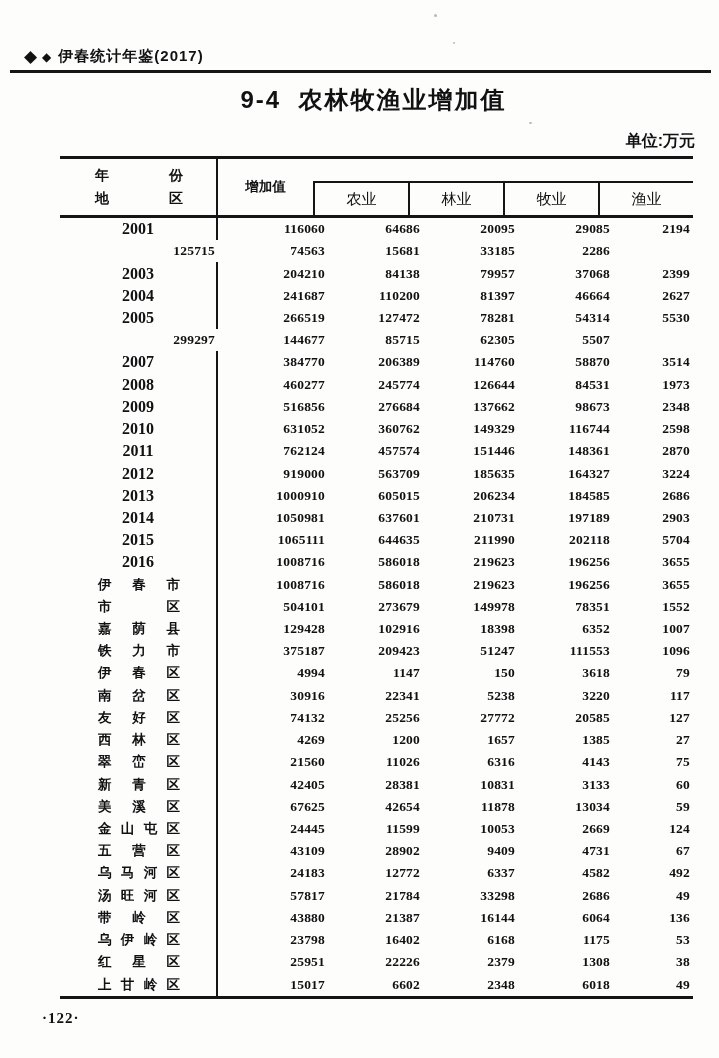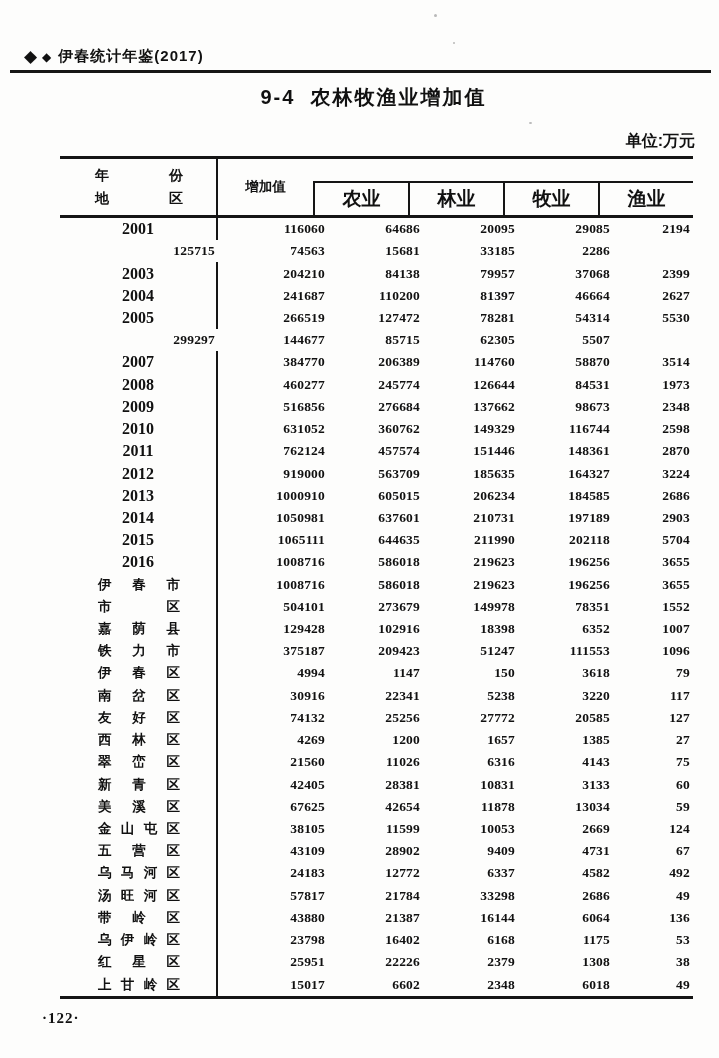--- a/index.html
+++ b/index.html
@@ -19,21 +19,21 @@
     white-space: pre;
   }
   .diamond-lg { font-size: 17px; line-height: 1; }
   .diamond-sm { font-size: 12px; line-height: 1; margin-left: -2px; }
   .masthead-rule {
     position: absolute; top: 70px; left: 10px; right: 8px;
     height: 3px; background: #161616;
   }
   .page-title {
     position: absolute; top: 84px; left: 50%; transform: translateX(calc(-50% + 14px));
-    font-size: 20px; font-weight: 700; letter-spacing: 2px; white-space: pre;
+    font-size: 24px; font-weight: 700; letter-spacing: 2px; white-space: pre;
   }
   .unit-label {
     position: absolute; top: 131px; right: 24px;
     font-size: 16px; font-weight: 700;
   }
   .stat-table {
     position: absolute; left: 60px; top: 156px; width: 633px;
   }
   .thead {
     height: 62px;
@@ -55,21 +55,21 @@
     font-size: 13.5px; font-weight: 700;
   }
   .h-sub {
     flex: 1; margin-top: 22px;
     border-top: 2px solid #151515;
     border-left: 2px solid #151515;
     display: flex;
   }
   .h-sub-cell {
     flex: 1; display: flex; align-items: center; justify-content: center;
-    font-size: 19px; font-weight: 700;
+    font-size: 15px; font-weight: 400;
   }
   .h-sub-cell + .h-sub-cell { border-left: 2px solid #151515; }
   .tbody { border-bottom: 3px solid #151515; }
   .trow {
     display: grid;
     grid-template-columns: 158px 110px 95px 95px 95px 80px;
     height: 22.23px;
     align-items: center;
   }
   .c1 {
@@ -444,21 +444,21 @@
       </div>
       <div class="trow">
         <div class="c1">
           <div class="region">
             <span>金</span>
             <span>山</span>
             <span>屯</span>
             <span>区</span>
           </div>
         </div>
-        <div class="num">38105</div>
+        <div class="num">24445</div>
         <div class="num">11599</div>
         <div class="num">10053</div>
         <div class="num">2669</div>
         <div class="num">124</div>
       </div>
       <div class="trow">
         <div class="c1">
           <div class="region">
             <span>五</span>
             <span>营</span>

